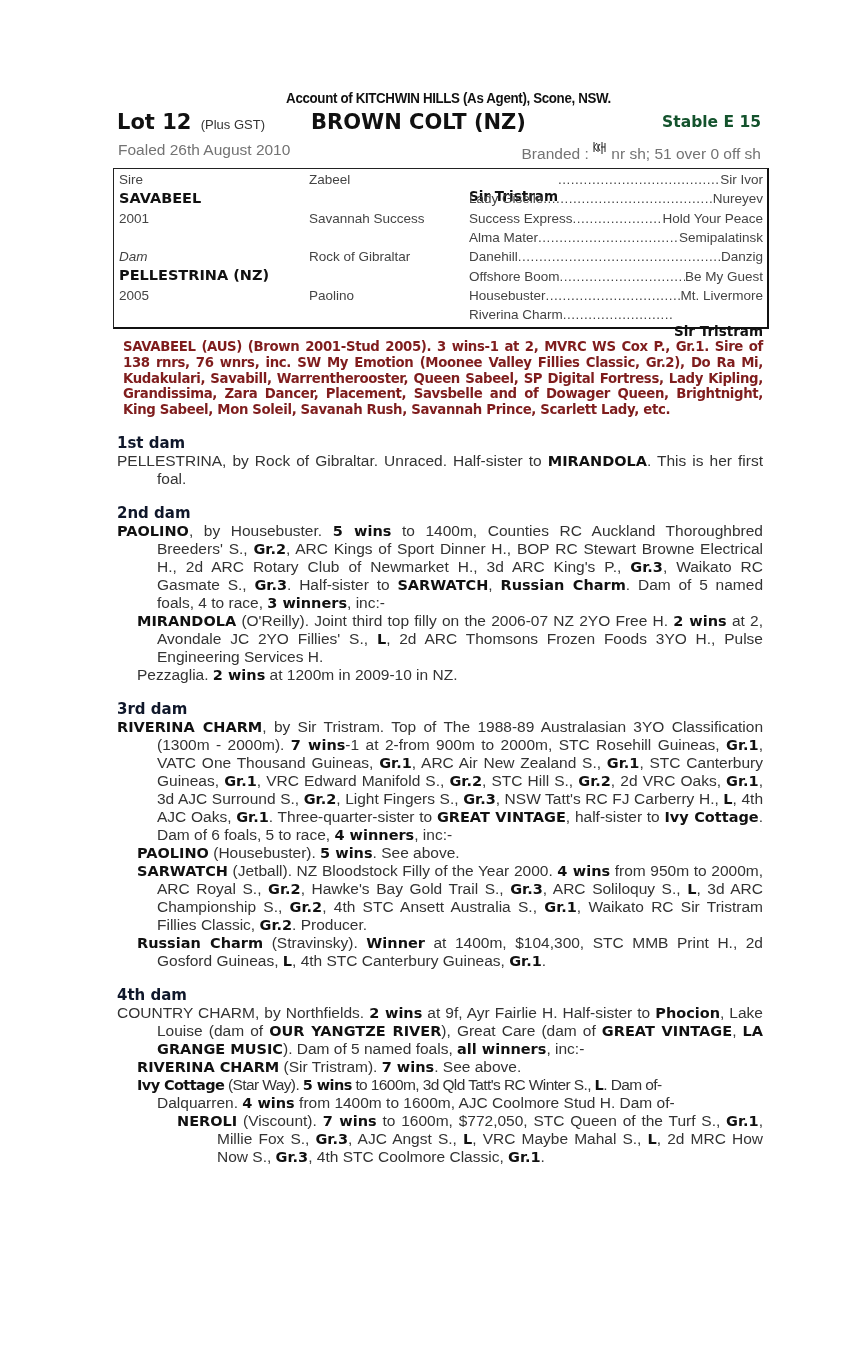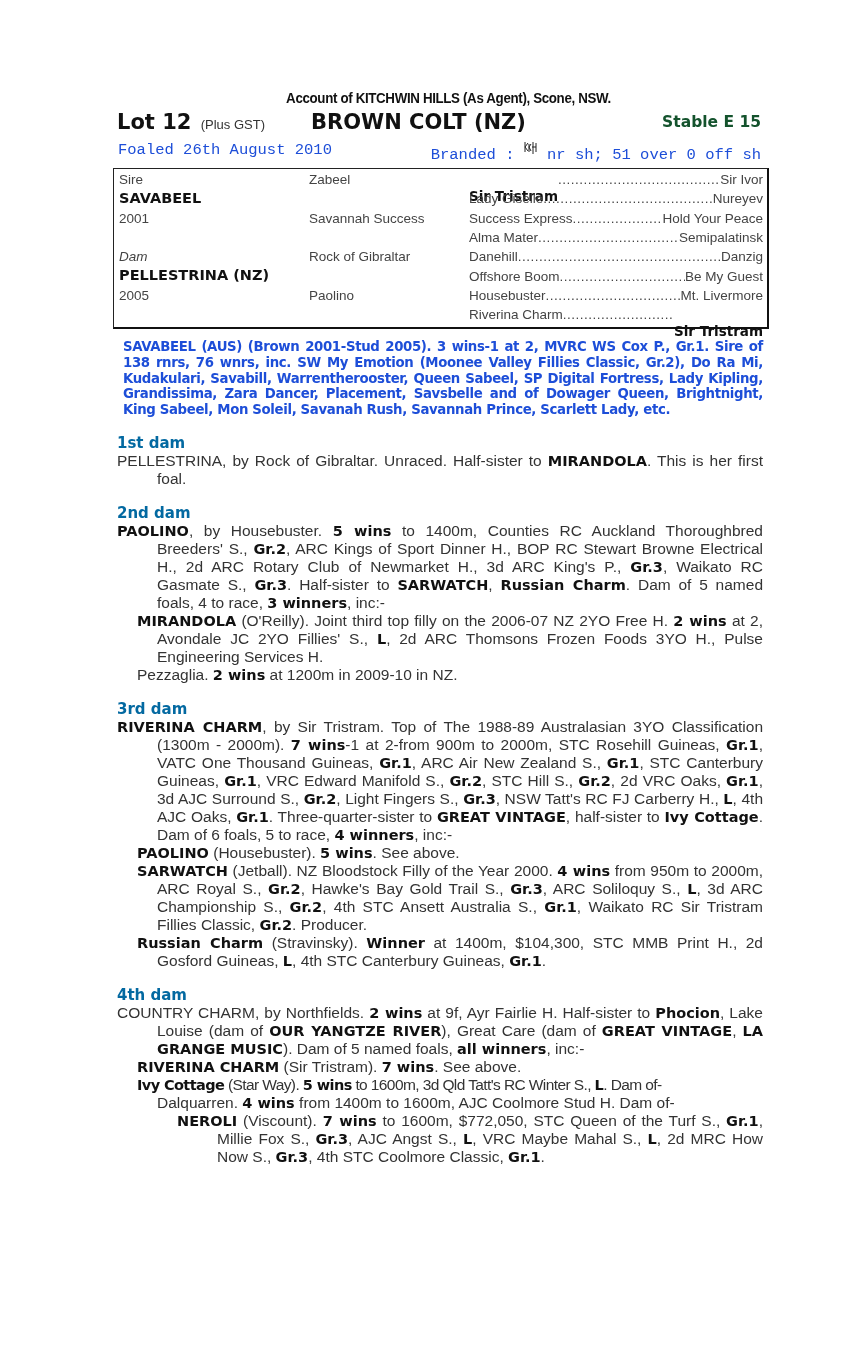--- a/index.html
+++ b/index.html
@@ -7,37 +7,37 @@
     .page { position: absolute; left: 113px; top: 88px; width: 656px; }
 
     .account { text-align: center; font-weight: bold; font-size: 15.5px; letter-spacing: -0.4px; transform: scaleX(0.86); transform-origin: center; color: #111; margin-left: 15px; height: 20px; line-height: 20px; }
 
     .lotline { position: relative; height: 28px; margin-top: 2px; }
     .lot { position: absolute; left: 4px; top: 0; font-family: "DejaVu Sans", sans-serif; font-weight: bold; font-size: 21px; color: #111; text-align: center; }
     .plusgst { font-family: "Liberation Sans", sans-serif; font-weight: normal; font-size: 13px; color: #333; margin-left: 2px; }
     .colt { position: absolute; left: 198px; top: 0; font-family: "DejaVu Sans", sans-serif; font-weight: bold; font-size: 21px; color: #111; }
     .stable { position: absolute; right: 8px; top: 3px; font-family: "DejaVu Sans", sans-serif; font-weight: bold; font-size: 15.5px; color: #14532d; }
 
-    .foaledline { position: relative; height: 24px; font-size: 15.5px; color: #1d4ed8; font-family: Liberation Mono, monospace; }
+    .foaledline { position: relative; height: 24px; font-size: 15.5px; color: #737373; }
     .foaled { position: absolute; left: 5px; top: 3px; }
     .branded { position: absolute; right: 8px; top: 3px; }
     .brand-mark { display: inline-block; font-size: 11px; letter-spacing: -1px; vertical-align: 4px; font-weight: bold; }
 
     .pedbox { position: relative; margin-top: 6px; height: 158px; border-left: 1px solid #222; border-top: 1px solid #222; border-right: 2px solid #111; border-bottom: 2px solid #111; font-size: 13.5px; color: #444; }
     .pcell { position: absolute; white-space: nowrap; }
     .big { font-family: "DejaVu Sans", sans-serif; font-weight: bold; font-size: 14.5px; color: #111; }
     .gg { position: absolute; left: 355px; width: 294px; display: flex; font-size: 13.5px; color: #444; white-space: nowrap; }
     .gg .dots { flex: 1; overflow: hidden; }
     .gg .dots::before { content: "................................................................................................"; letter-spacing: 0.5px; }
     .gg .b { font-family: "DejaVu Sans", sans-serif; font-weight: bold; color: #111; font-size: 13.5px; margin-top: 16px; }
 
-    .sirebio { margin: 10px 6px 0 10px; font-family: "DejaVu Sans", sans-serif; font-weight: bold; font-size: 13.3px; line-height: 15.8px; color: #1d4ed8; text-align: justify; letter-spacing: -0.35px; }
+    .sirebio { margin: 10px 6px 0 10px; font-family: "DejaVu Sans", sans-serif; font-weight: bold; font-size: 13.3px; line-height: 15.8px; color: #7f1d1d; text-align: justify; letter-spacing: -0.35px; }
 
     .section { margin-top: 16px; }
-    .dam-h { font-family: "DejaVu Sans", sans-serif; font-weight: bold; font-size: 15px; color: #0369a1; line-height: 18px; margin-left: 4px; margin-top: 11px; }
+    .dam-h { font-family: "DejaVu Sans", sans-serif; font-weight: bold; font-size: 15px; color: #0f172a; line-height: 18px; margin-left: 4px; margin-top: 11px; }
     .para { font-size: 15.5px; line-height: 18px; color: #333; text-align: justify; }
     .para b, .para .bx { font-family: "DejaVu Sans", sans-serif; font-weight: bold; color: #111; font-size: 14.5px; }
     .l0 { margin-left: 4px; padding-left: 40px; text-indent: -40px; margin-right: 6px; }
     .l1 { margin-left: 24px; padding-left: 20px; text-indent: -20px; margin-right: 6px; }
     .l2 { margin-left: 44px; padding-left: 20px; text-indent: -20px; margin-right: 6px; }
     .l3 { margin-left: 64px; padding-left: 40px; text-indent: -40px; margin-right: 6px; }
     .cond { letter-spacing: -0.6px; }
   </style>
 </head>
 <body>

